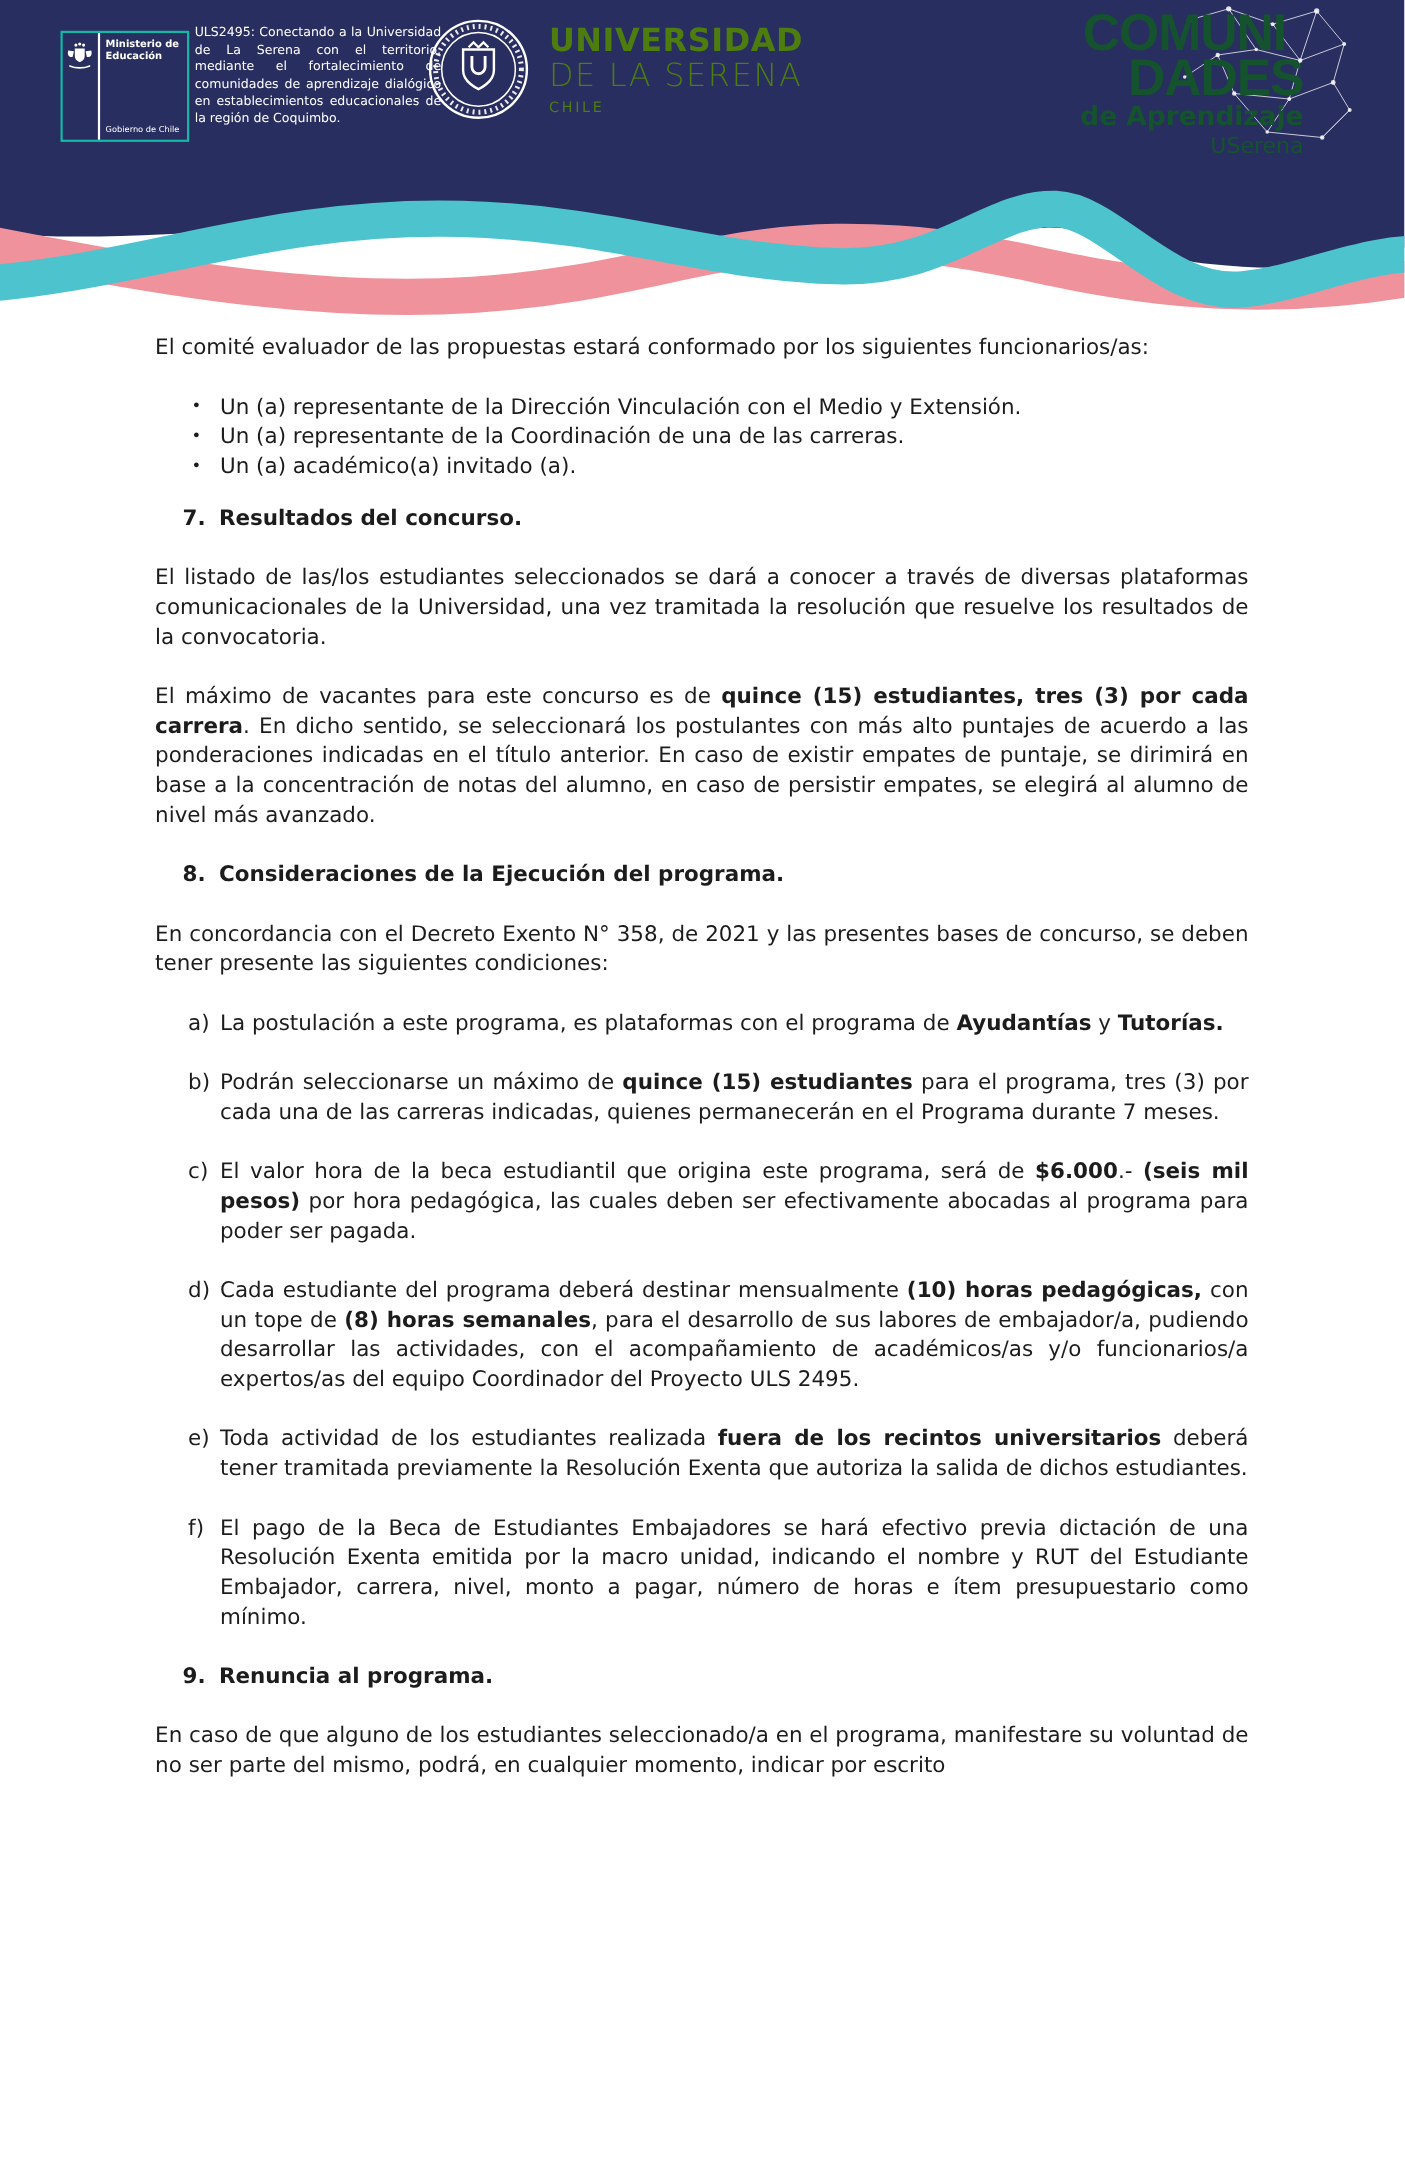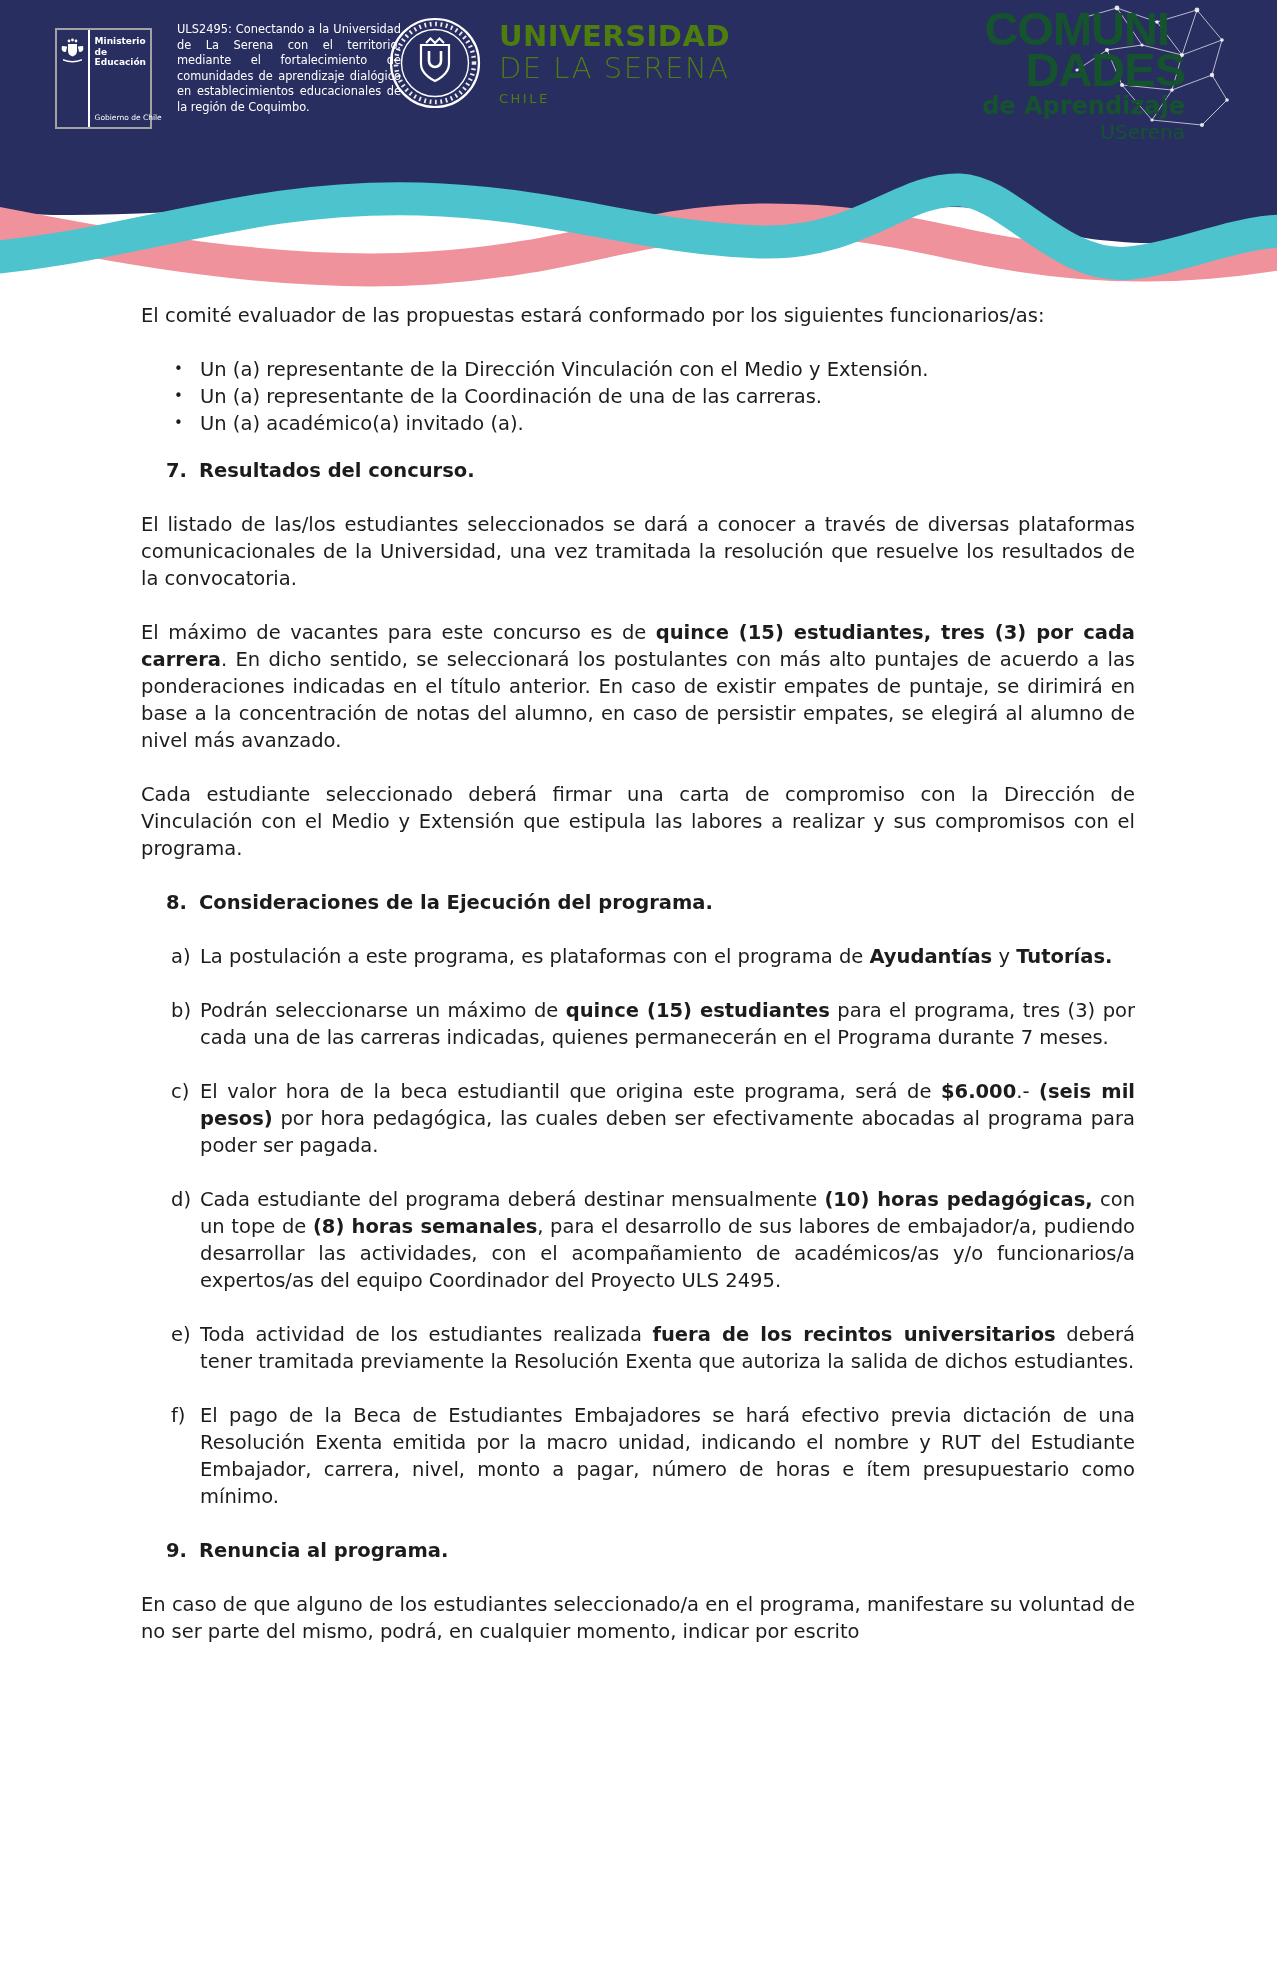--- a/index.html
+++ b/index.html
@@ -1,21 +1,21 @@
 <!DOCTYPE html>
 <html><head>
 <meta charset="utf-8">
 <style>
   html,body{margin:0;padding:0;background:#ffffff;}
   .page{position:relative;width:1277px;height:1962px;background:#ffffff;overflow:hidden;
         font-family:"DejaVu Sans","Liberation Sans",sans-serif;}
   
   .hero{position:relative;width:1277px;height:300px;}
   .waves{position:absolute;left:0;top:0;width:1277px;height:300px;display:block;}
-  .mineduc{position:absolute;left:55px;top:28px;width:97px;height:101px;border:2px solid #a3a3a3;
+  .mineduc{position:absolute;left:55px;top:28px;width:117px;height:101px;border:2px solid #14b8a6;
            display:flex;color:#fff;box-sizing:border-box;}
   .m-left{width:32px;border-right:2px solid #fff;position:relative;}
   .m-left svg{position:absolute;left:3px;top:8px;}
   .m-right{flex:1;position:relative;padding:6px 4px 0 5px;}
   .m-ministry{font-size:9px;line-height:10.5px;font-weight:700;}
   .m-gov{position:absolute;bottom:5px;left:5px;font-size:7.5px;font-weight:400;white-space:nowrap;}
   .proj{position:absolute;left:177px;top:22px;width:224px;color:#fff;
         font-size:11.4px;line-height:15.6px;text-align:justify;}
   .uls{position:absolute;left:388px;top:16px;display:flex;align-items:center;color:#4d7c0f;}
   .seal{margin-right:17px;}
@@ -148,25 +148,25 @@
           <span class="marker">•</span>
           <span class="txt">Un (a) académico(a) invitado (a).</span>
         </div>
       </div>
       <div class="heading">
         <span class="num">7.</span>
         <span class="txt">Resultados del concurso.</span>
       </div>
       <p class="para"><span>El listado de las/los estudiantes seleccionados se dará a conocer a través de diversas plataformas comunicacionales de la Universidad, una vez tramitada la resolución que resuelve los resultados de la convocatoria.</span></p>
       <p class="para"><span>El máximo de vacantes para este concurso es de </span><span class="b">quince (15) estudiantes, tres (3) por cada carrera</span><span>. En dicho sentido, se seleccionará los postulantes con más alto puntajes de acuerdo a las ponderaciones indicadas en el título anterior. En caso de existir empates de puntaje, se dirimirá en base a la concentración de notas del alumno, en caso de persistir empates, se elegirá al alumno de nivel más avanzado.</span></p>
-      <p class="para"><span>Cada estudiante seleccionado deberá firmar una carta de compromiso con la Dirección de Vinculación con el Medio y Extensión que estipula las labores a realizar y sus compromisos con el programa.</span></p>
       <div class="heading">
         <span class="num">8.</span>
         <span class="txt">Consideraciones de la Ejecución del programa.</span>
       </div>
+      <p class="para"><span>En concordancia con el Decreto Exento N° 358, de 2021 y las presentes bases de concurso, se deben tener presente las siguientes condiciones:</span></p>
       <div class="letters">
         <div class="l-item">
           <span class="marker">a)</span>
           <span class="txt"><span>La postulación a este programa, es plataformas con el programa de </span><span class="b">Ayudantías</span><span> y </span><span class="b">Tutorías.</span></span>
         </div>
         <div class="l-item">
           <span class="marker">b)</span>
           <span class="txt"><span>Podrán seleccionarse un máximo de </span><span class="b">quince (15) estudiantes</span><span> para el programa, tres (3) por cada una de las carreras indicadas, quienes permanecerán en el Programa durante 7 meses.</span></span>
         </div>
         <div class="l-item">

